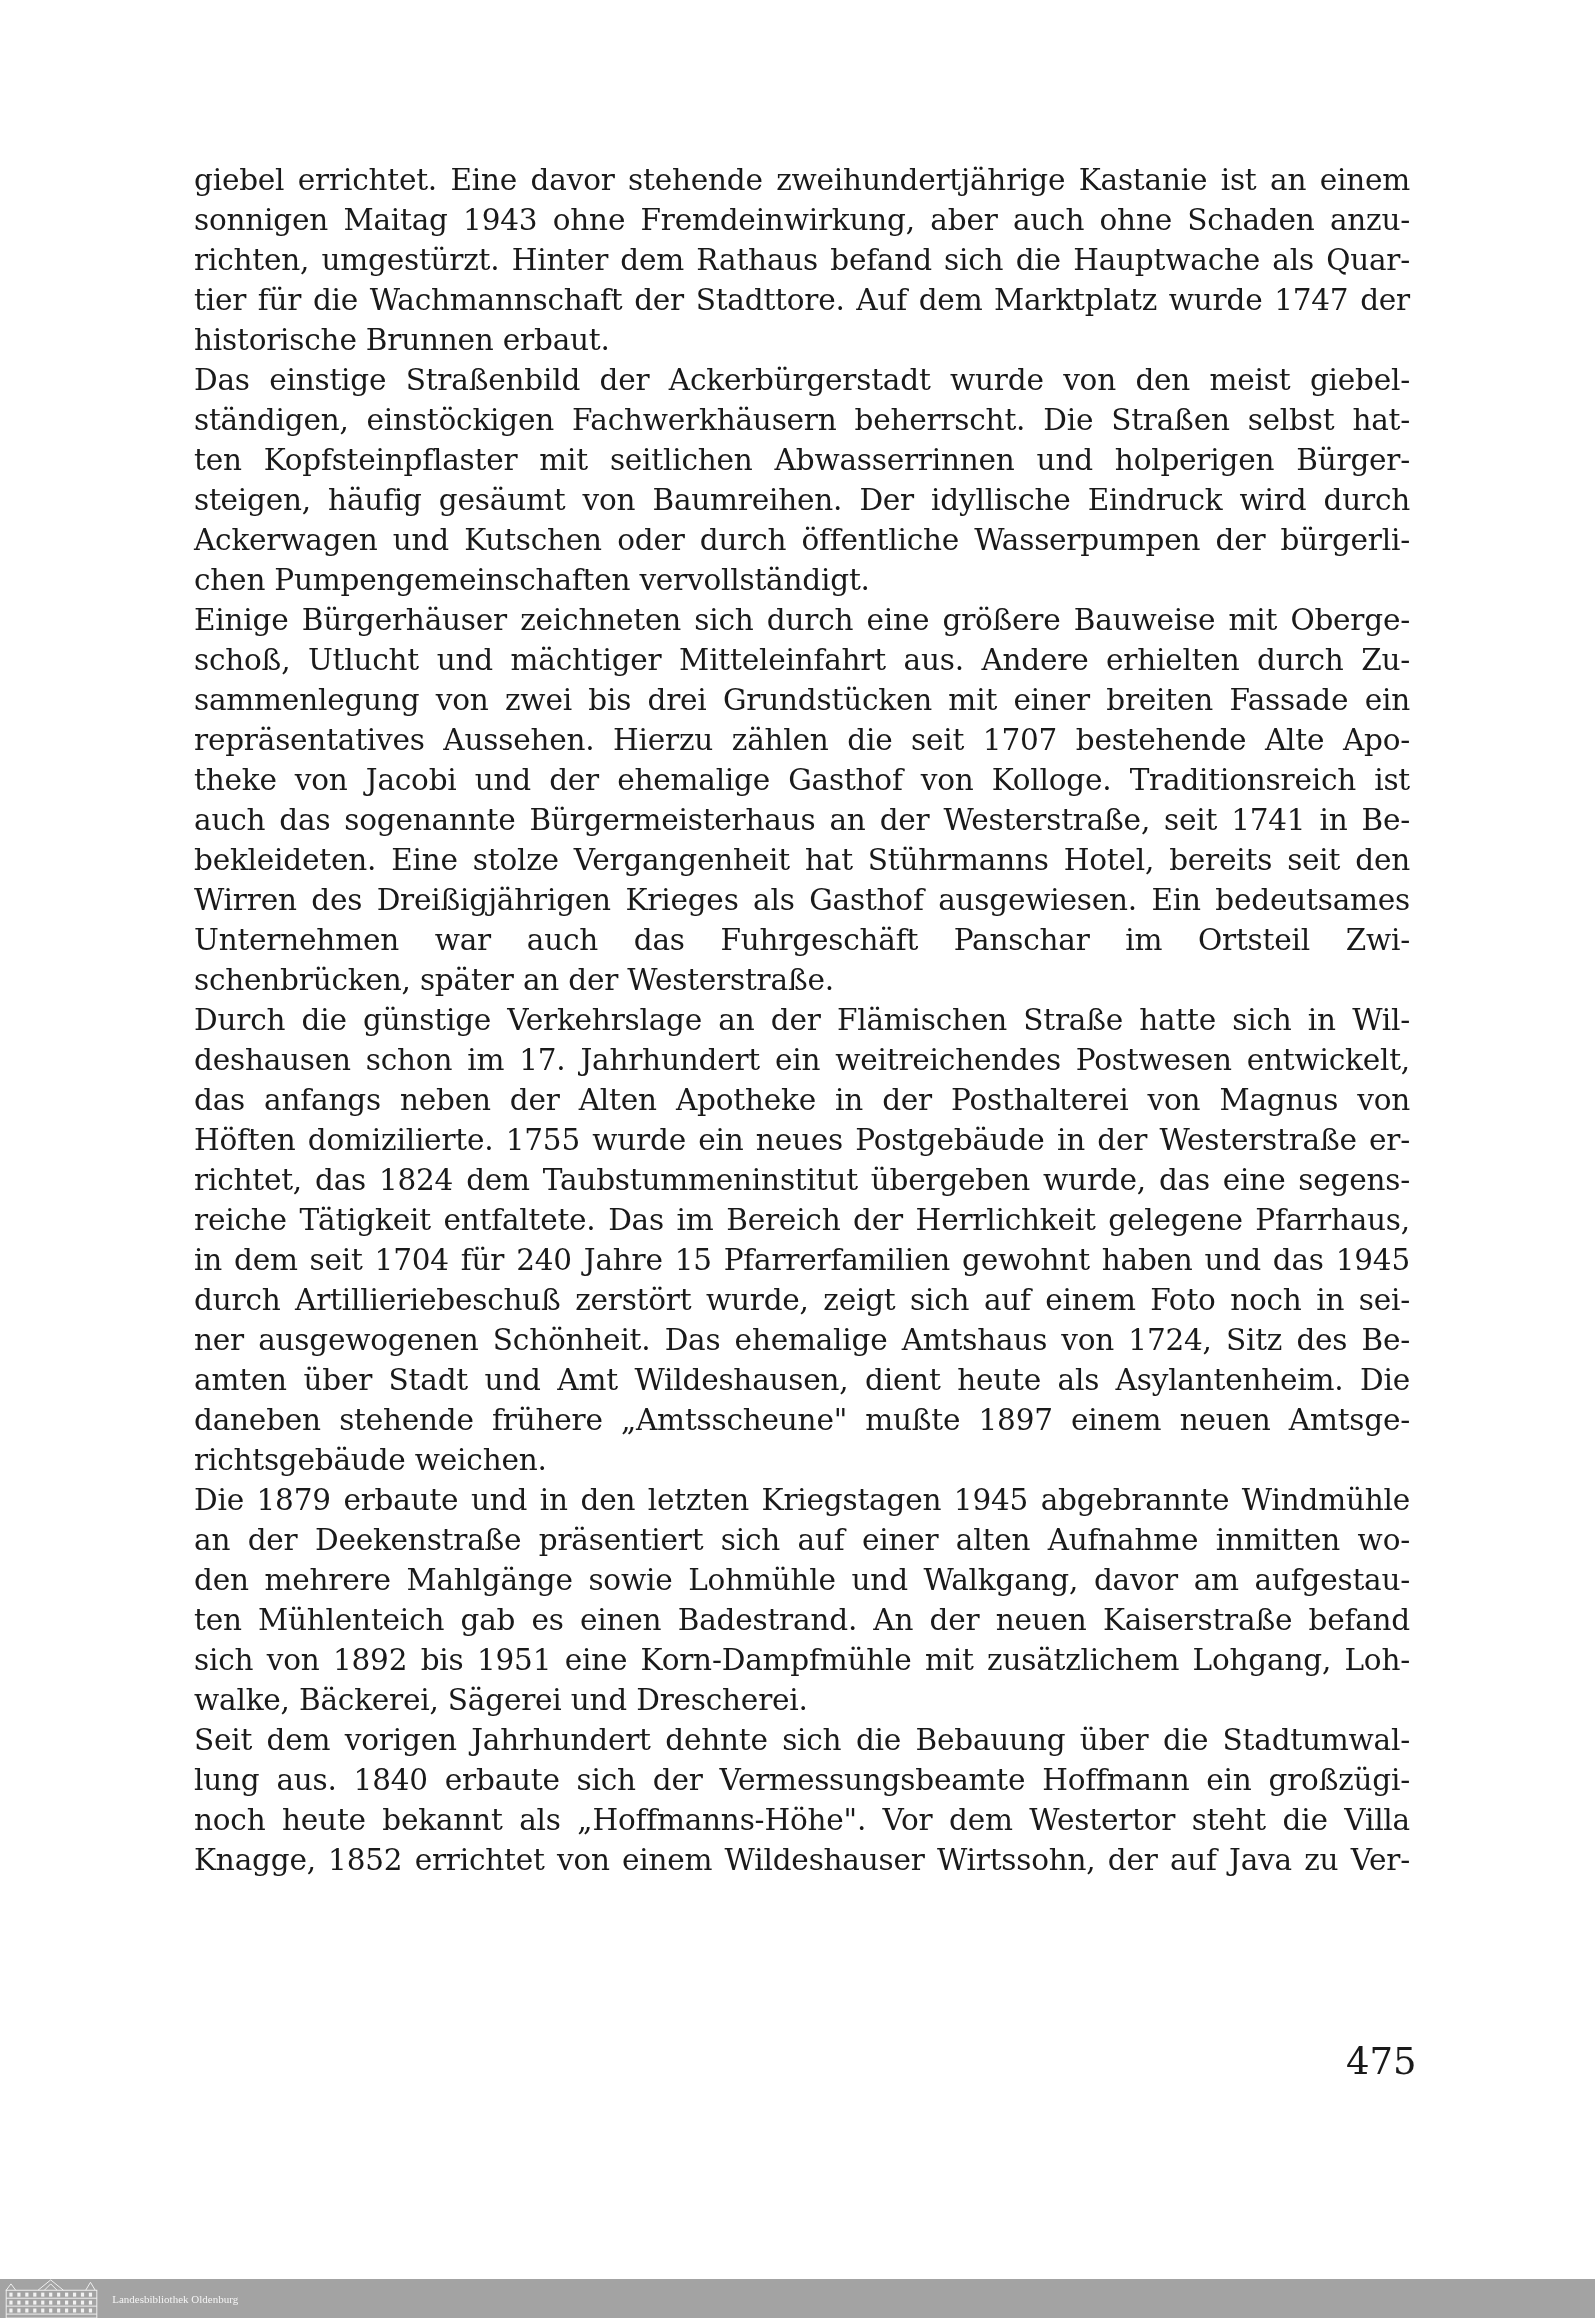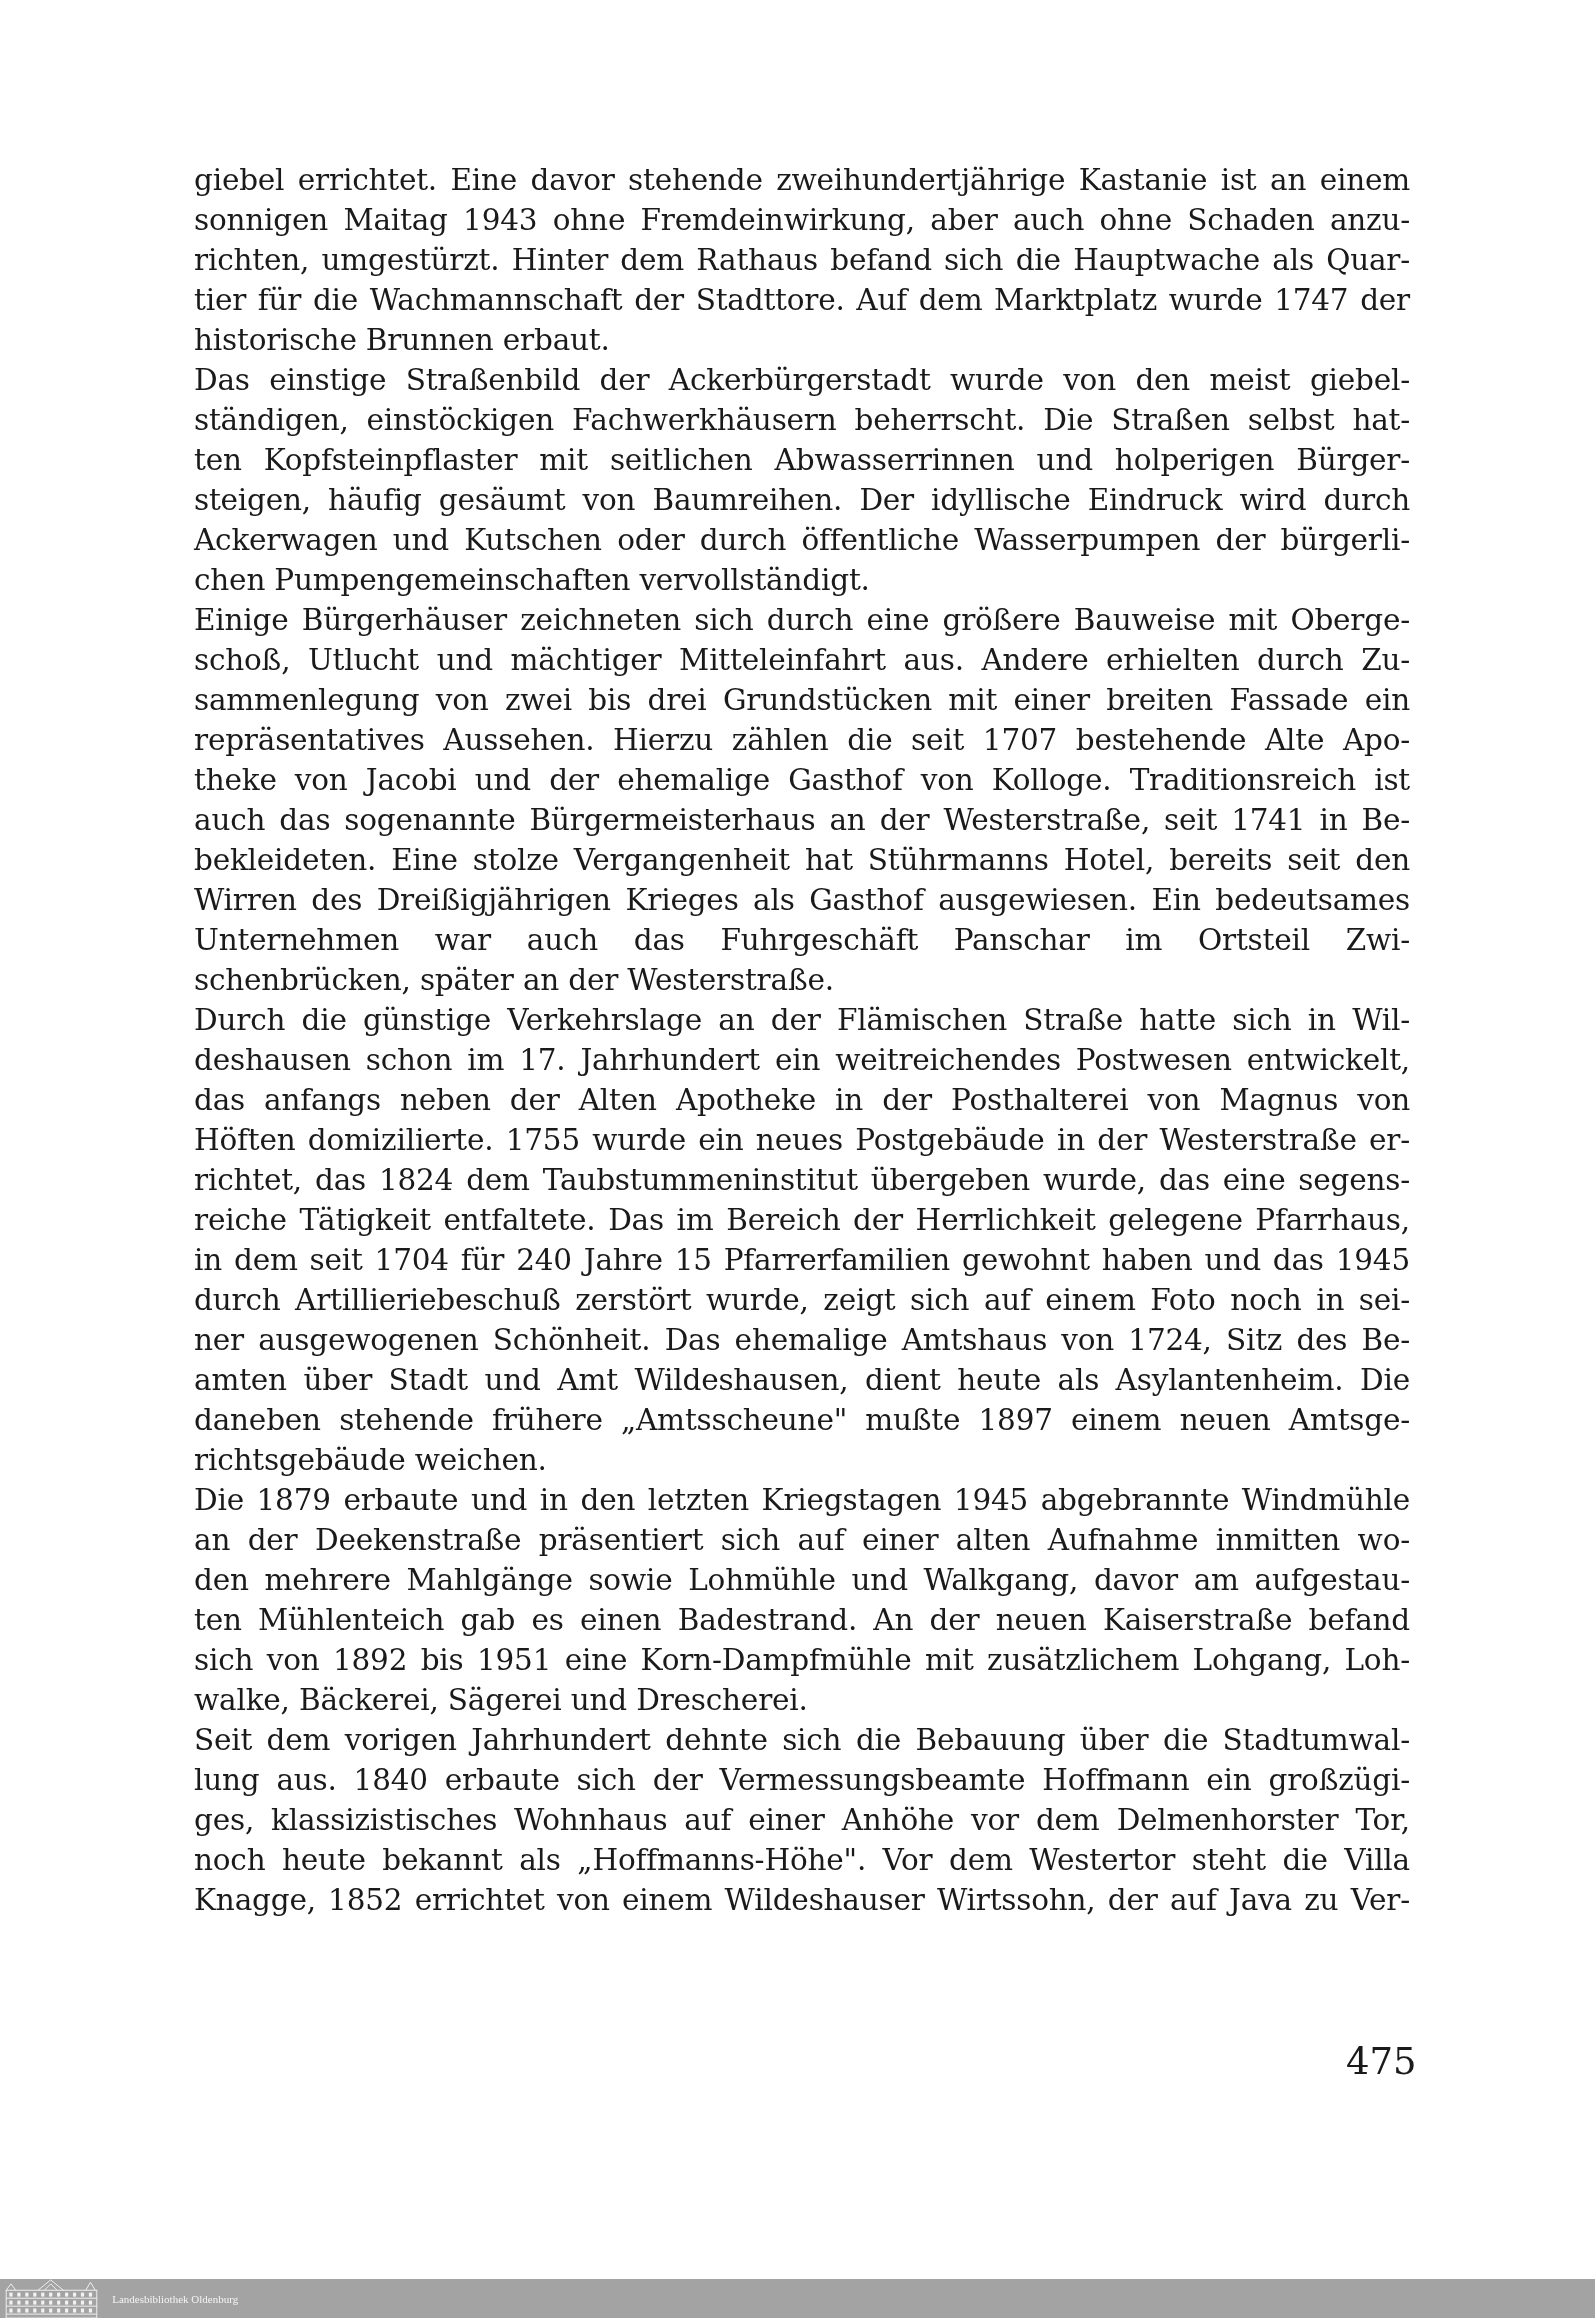--- a/index.html
+++ b/index.html
@@ -71,21 +71,20 @@
     <span class="line">daneben stehende frühere „Amtsscheune" mußte 1897 einem neuen Amtsge-</span>
     <span class="line last">richtsgebäude weichen.</span>
     <span class="line">Die 1879 erbaute und in den letzten Kriegstagen 1945 abgebrannte Windmühle</span>
     <span class="line">an der Deekenstraße präsentiert sich auf einer alten Aufnahme inmitten wo-</span>
     <span class="line">den mehrere Mahlgänge sowie Lohmühle und Walkgang, davor am aufgestau-</span>
     <span class="line">ten Mühlenteich gab es einen Badestrand. An der neuen Kaiserstraße befand</span>
     <span class="line">sich von 1892 bis 1951 eine Korn-Dampfmühle mit zusätzlichem Lohgang, Loh-</span>
     <span class="line last">walke, Bäckerei, Sägerei und Drescherei.</span>
     <span class="line">Seit dem vorigen Jahrhundert dehnte sich die Bebauung über die Stadtumwal-</span>
     <span class="line">lung aus. 1840 erbaute sich der Vermessungsbeamte Hoffmann ein großzügi-</span>
-    <span class="line">ges, klassizistisches Wohnhaus auf einer Anhöhe vor dem Delmenhorster Tor,</span>
     <span class="line">noch heute bekannt als „Hoffmanns-Höhe". Vor dem Westertor steht die Villa</span>
     <span class="line">Knagge, 1852 errichtet von einem Wildeshauser Wirtssohn, der auf Java zu Ver-</span>
   </div>
 
 <div class="page-number">475</div>
 
 <div class="footer-bar">
   <svg class="footer-logo" viewBox="0 0 122 50">
     <g fill="none" stroke="#f2f2f2" stroke-width="1.2">
       <rect x="4" y="14" width="114" height="35"></rect>

